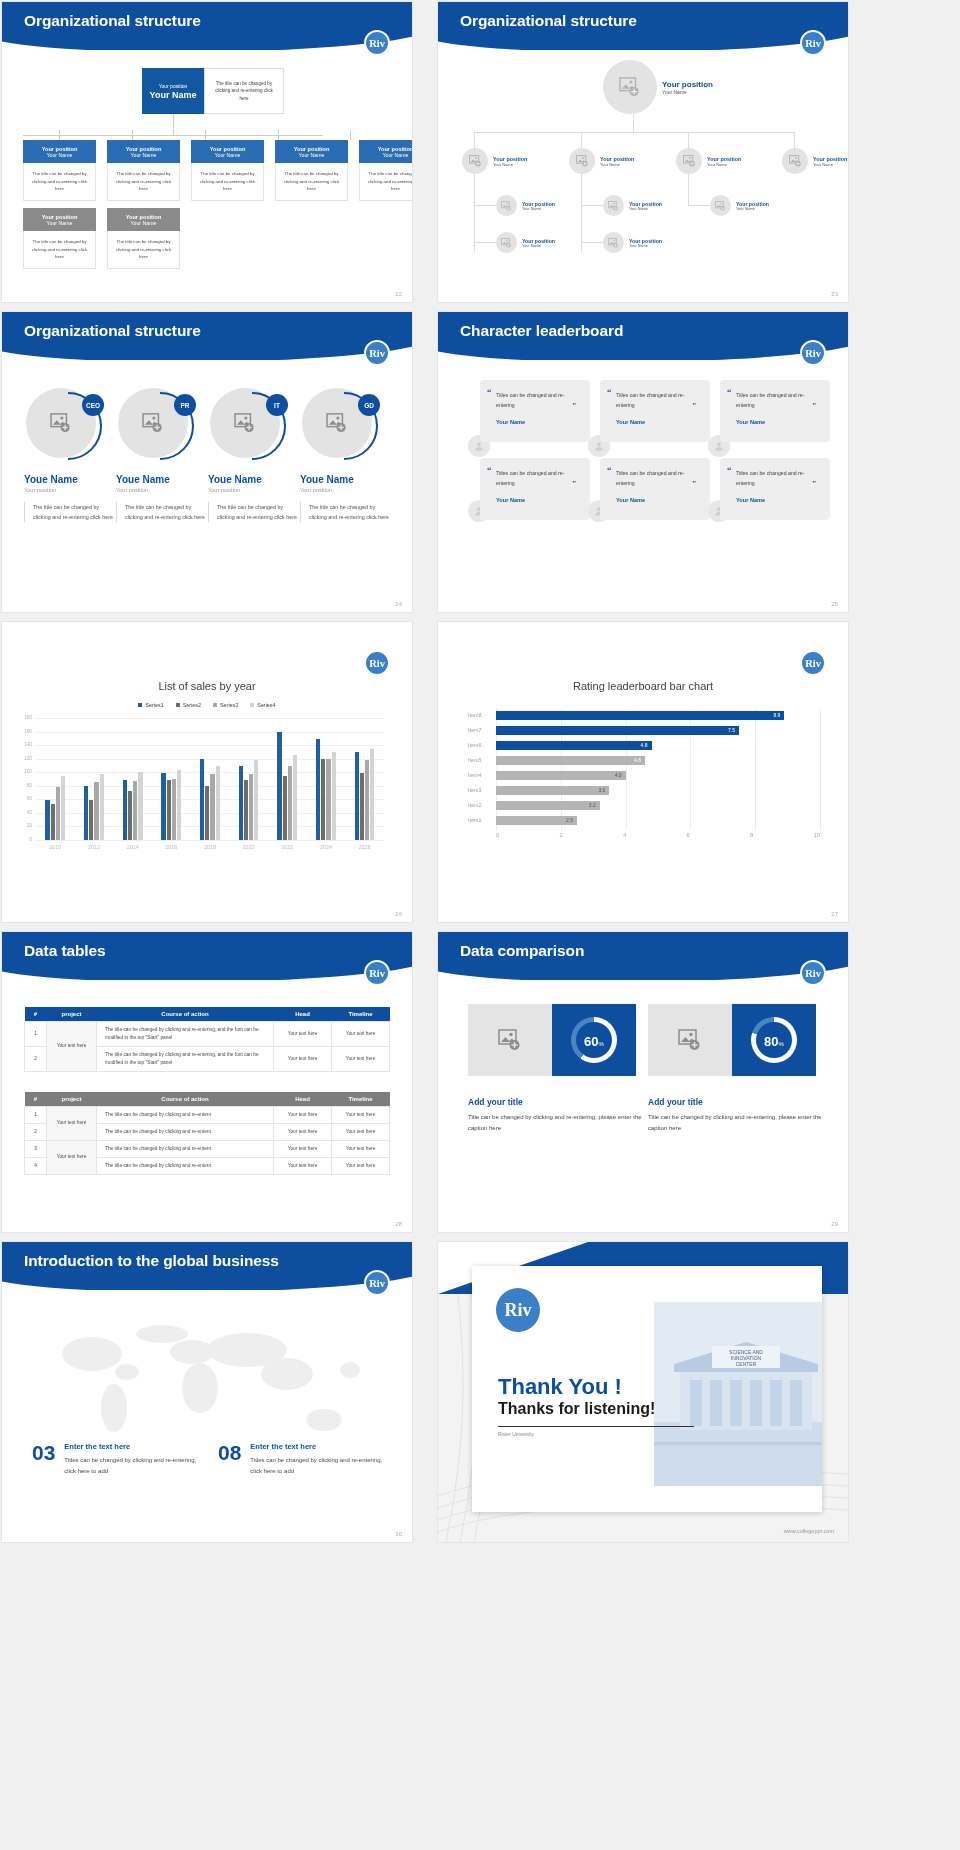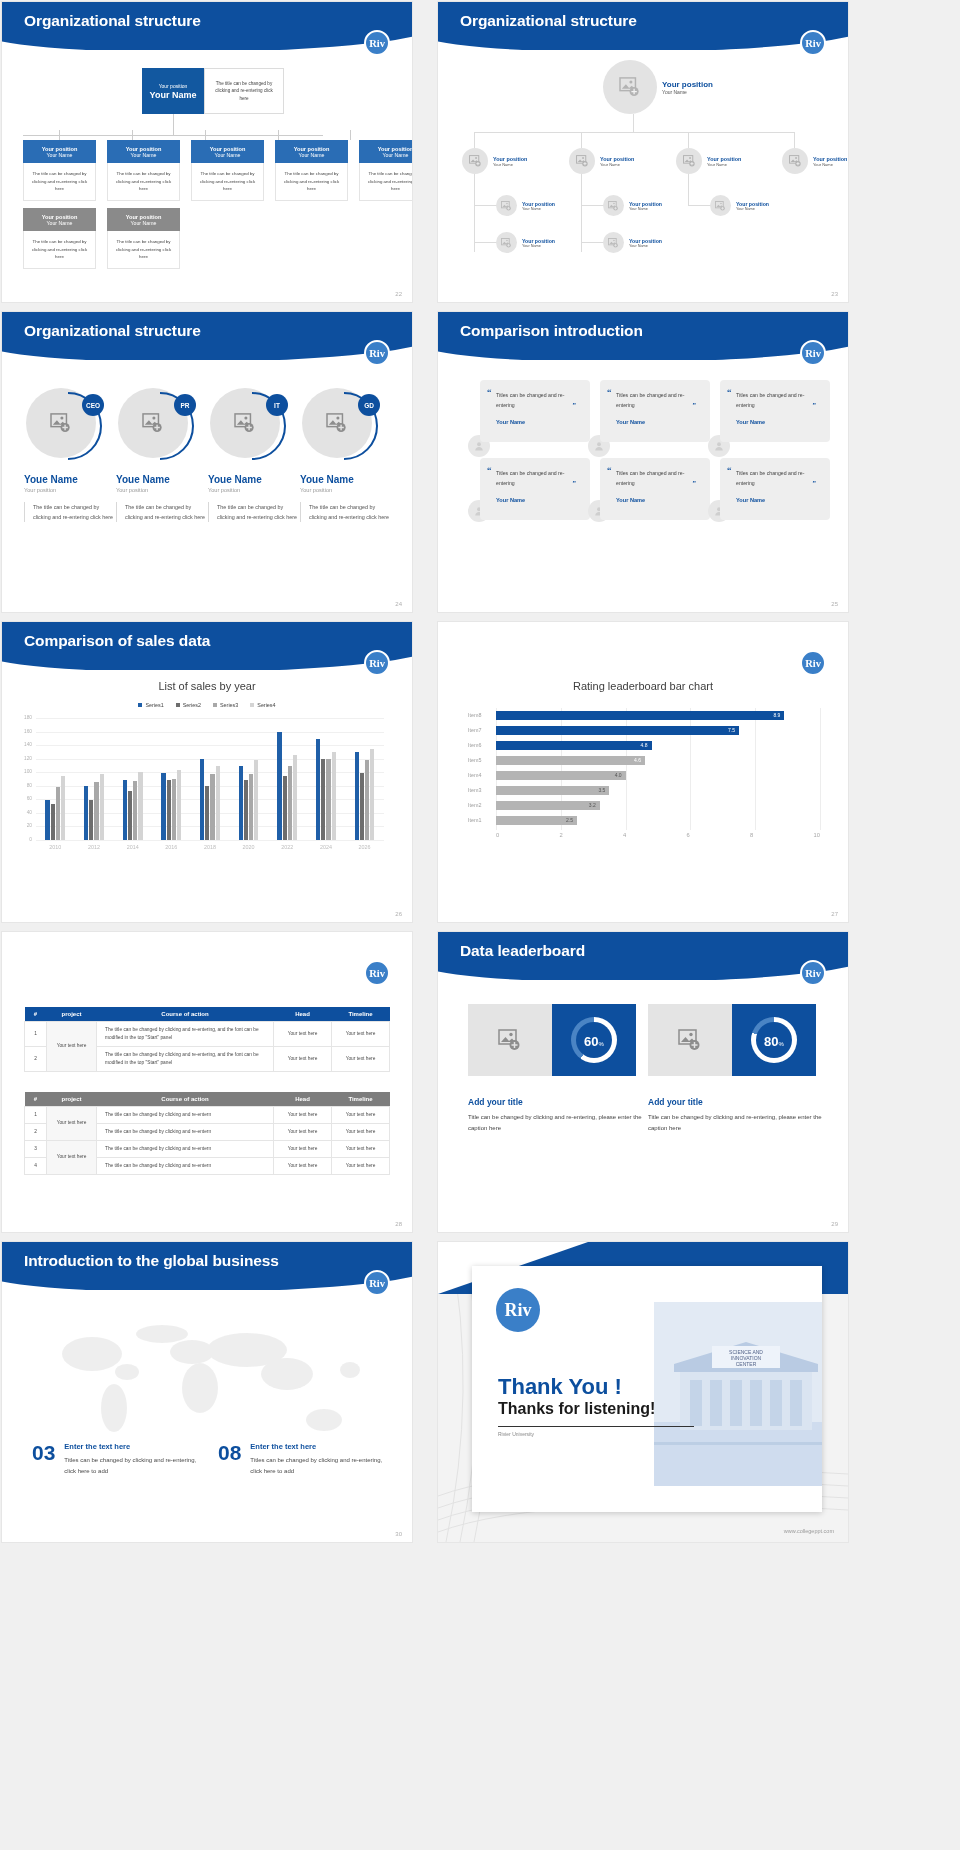--- a/index.html
+++ b/index.html
@@ -548,21 +548,21 @@
       <div class="s24-name">Youe Name</div>
       <div class="s24-pos">Your position</div>
       <div class="s24-desc">The title can be changed by clicking and re-entering click here</div>
     </div>
     <div class="pageno">24</div>
   </div>
 
   <div class="slide">
     <div class="banner">
       <div class="bg"></div>
-      <h2>Comparison introduction</h2>
+      <h2>Character leaderboard</h2>
     </div>
     <div class="logo">Riv</div>
 
     <div class="s25-av" style="left:30px; top:123px;">
         <svg width="12" height="12" viewBox="0 0 24 24">
           <circle cx="12" cy="8.5" r="3.8" fill="#cfcfcf"></circle>
           <path d="M4.5 21c0-4.4 3.4-7 7.5-7s7.5 2.6 7.5 7z" fill="#cfcfcf"></path>
         </svg>
       </div>
     <div class="s25-card" style="left:42px; top:68px;">
@@ -633,24 +633,20 @@
     <div class="s25-card" style="left:282px; top:146px;">
       <div class="s25-q1">“</div>
       <div class="s25-q2">”</div>
       <div class="s25-txt">Titles can be changed and re-entering</div>
       <div class="s25-name">Your Name</div>
     </div>
     <div class="pageno">25</div>
   </div>
 
   <div class="slide">
-    <div class="banner">
-      <div class="bg"></div>
-      <h2>Comparison of sales data</h2>
-    </div>
     <div class="logo">Riv</div>
 
     <div class="chart-title">List of sales by year</div>
     <div class="legend" id="legend-26">
         <span>
           <i style="background: rgb(31, 95, 168);"></i>
           <span>Series1</span>
         </span>
         <span>
           <i style="background: rgb(109, 109, 109);"></i>
@@ -840,20 +836,24 @@
         <div>2</div>
         <div>4</div>
         <div>6</div>
         <div>8</div>
         <div>10</div>
       </div>
     <div class="pageno">27</div>
   </div>
 
   <div class="slide">
+    <div class="banner">
+      <div class="bg"></div>
+      <h2>Data tables</h2>
+    </div>
     <div class="logo">Riv</div>
 
     <table class="tbl" style="top:75px;">
       <tbody>
           <tr class="blue">
         <th style="width:22px">#</th>
         <th style="width:50px">project</th>
         <th>Course of action</th>
         <th style="width:58px">Head</th>
         <th style="width:58px">Timeline</th>
@@ -910,21 +910,21 @@
         <td>Your text here</td>
       </tr>
     </tbody>
       </table>
     <div class="pageno">28</div>
   </div>
 
   <div class="slide">
     <div class="banner">
       <div class="bg"></div>
-      <h2>Data leaderboard</h2>
+      <h2>Data comparison</h2>
     </div>
     <div class="logo">Riv</div>
 
     <div class="s29-block" style="left:30px;">
       <div class="s29-img">
           <svg width="24" height="22" viewBox="0 0 24 22">
             <rect x="1" y="1" width="17" height="14" fill="none" stroke="#8d8d8d" stroke-width="1.5"></rect>
             <path d="M3 13l4.5-5 3.5 4 3-2.5 3 3.5z" fill="#8d8d8d"></path>
             <circle cx="13" cy="5.5" r="1.7" fill="#8d8d8d"></circle>
             <circle cx="16.5" cy="16" r="5" fill="#8d8d8d"></circle>

